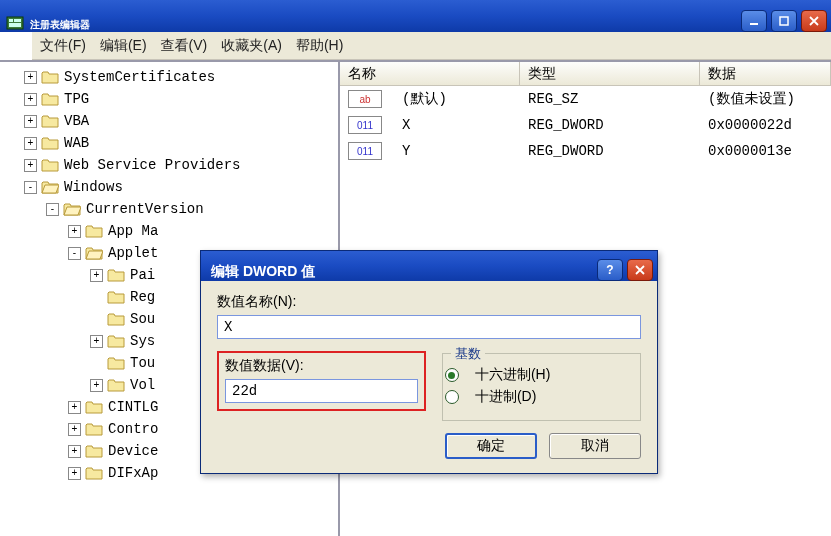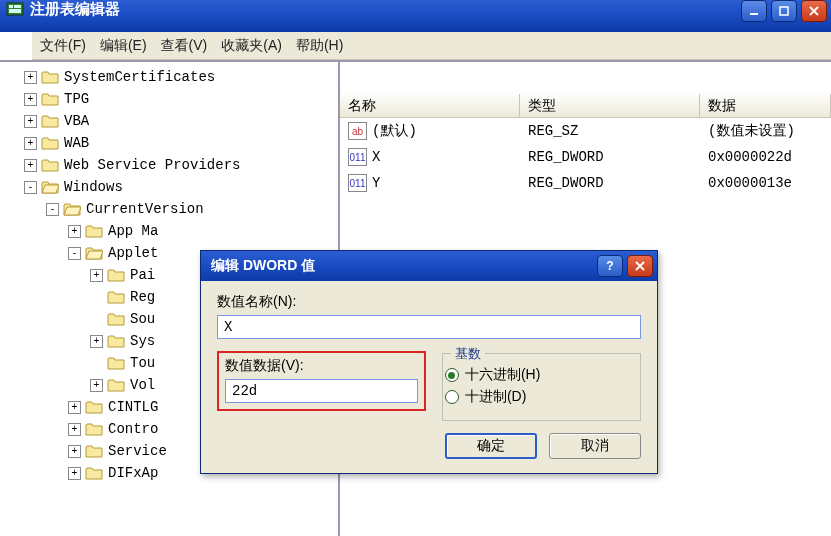--- a/index.html
+++ b/index.html
@@ -12,24 +12,24 @@
     height: 536px;
     overflow: hidden;
     position: relative;
   }
   
   .titlebar {
     height: 32px;
     background: linear-gradient(to bottom, #2b5dd1 0%, #1a4bc2 50%, #0e3aa8 100%);
     color: #fff;
     display: flex;
-    align-items: flex-start;
+    align-items: flex-end;
     padding: 0 4px 0 6px;
     font-weight: bold;
-    font-size: 15px;
+    font-size: 10px;
   }
   .titlebar .app-icon {
     width: 18px; height: 18px;
     margin-right: 6px;
     display: flex; align-items: center; justify-content: center;
   }
   .titlebar .title { flex: 1; }
   .titlebar .win-buttons { display: flex; gap: 4px; }
   .win-btn {
     width: 26px; height: 22px;
@@ -102,21 +102,20 @@
   .folder-icon svg { display: block; }
   .tree-label { font-family: "Courier New", monospace; }
   
   .list-header {
     display: flex;
     background: #ece9d8;
     border-bottom: 1px solid #c8c4b8;
     height: 24px;
     align-items: center;
     font-size: 14px;
-    margin-top: 32px;
   }
   .list-header .col {
     border-right: 1px solid #c8c4b8;
     padding: 0 8px;
     background: linear-gradient(to bottom, #fdfdfb, #ece9d8);
     height: 100%;
     display: flex; align-items: center;
   }
   .col-name { width: 180px; }
   .col-type { width: 180px; }
@@ -124,45 +123,45 @@
   .list-body { }
   .list-row {
     display: flex; align-items: center;
     height: 26px;
     padding: 0 4px;
     font-family: "Courier New", SimSun, monospace;
     font-size: 14px;
   }
   .list-row .col { padding: 0 4px; }
   .val-icon {
-    width: 19px; height: 18px;
+    width: 34px; height: 18px;
     display: inline-flex; align-items:center; justify-content:center;
     font-size: 10px;
     border: 1px solid #888;
-    margin-right: 5px;
+    margin-right: 20px;
     flex-shrink: 0;
     background: #fff;
     font-family: Arial;
   }
   .val-icon.str { color: #c33; }
   .val-icon.bin { color: #33c; }
   
   .dialog {
     position: absolute;
     left: 200px; top: 250px;
     width: 458px;
     background: #ece9d8;
     border: 1px solid #0a2a78;
     box-shadow: 2px 3px 6px rgba(0,0,0,0.3);
   }
   .dialog-titlebar {
     height: 30px;
     background: linear-gradient(to bottom, #2b5dd1 0%, #1a4bc2 50%, #0e3aa8 100%);
     color: #fff;
-    display: flex; align-items: center;
+    display: flex; align-items: flex-end;
     padding: 0 4px 0 10px;
     font-weight: bold;
     font-size: 14px;
   }
   .dialog-titlebar .title { flex: 1; }
   .dialog-body {
     padding: 12px 16px 14px 16px;
   }
   .field-label { font-size: 14px; margin-bottom: 4px; }
   .text-input {
@@ -186,21 +185,21 @@
     width: 200px;
   }
   .base-group .legend {
     position: absolute;
     top: -9px; left: 8px;
     background: #ece9d8;
     padding: 0 4px;
     font-size: 13px;
     color: #1a3a8a;
   }
-  .radio-row { display: flex; align-items: center; gap: 6px; margin: 4px 0; font-size: 14px; }
+  .radio-row { display: flex; align-items: center; gap: 16px; margin: 4px 0; font-size: 14px; }
   .radio {
     width: 14px; height: 14px; border-radius: 50%;
     border: 1px solid #2a5a2a;
     display: inline-flex; align-items:center; justify-content:center;
     background: #fff;
   }
   .radio.checked::after {
     content: ""; width: 7px; height: 7px; background: #2a7a2a; border-radius: 50%;
   }
   .annotation { color: #d22; font-size: 14px; margin-top: 6px; font-family: SimSun, monospace; }
@@ -451,21 +450,21 @@
         </div>
         <div class="tree-row">
           <span class="tree-indent" style="width: 66px;"></span>
           <span class="expander">+</span>
           <span class="folder-icon">
             <svg width="18" height="14" viewBox="0 0 18 14">
     <path d="M1 3 L1 13 L17 13 L17 4 L8 4 L7 2 L2 2 Z" fill="#f7e9a0" stroke="#b89a3a" stroke-width="1"></path>
 
   </svg>
           </span>
-          <span class="tree-label">Service</span>
+          <span class="tree-label">Device</span>
         </div>
         <div class="tree-row">
           <span class="tree-indent" style="width: 66px;"></span>
           <span class="expander">+</span>
           <span class="folder-icon">
             <svg width="18" height="14" viewBox="0 0 18 14">
     <path d="M1 3 L1 13 L17 13 L17 4 L8 4 L7 2 L2 2 Z" fill="#f7e9a0" stroke="#b89a3a" stroke-width="1"></path>
 
   </svg>
           </span>

